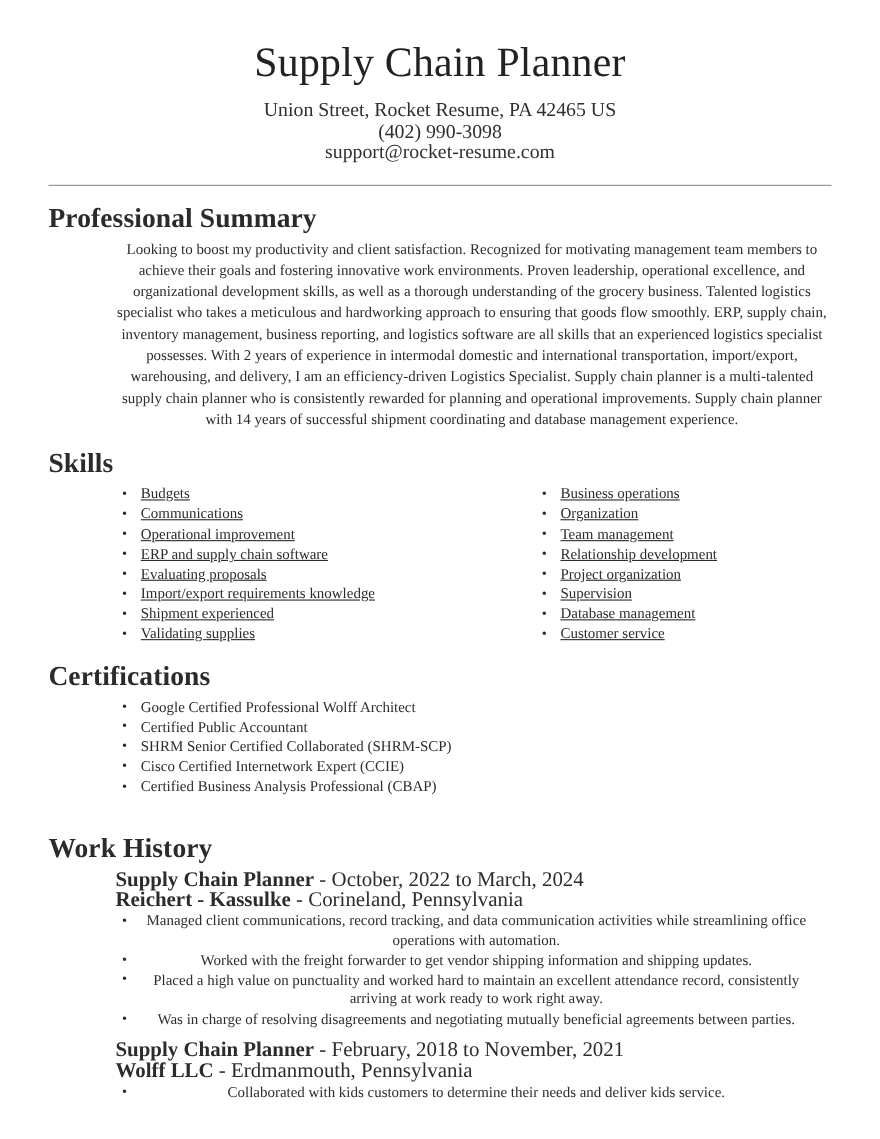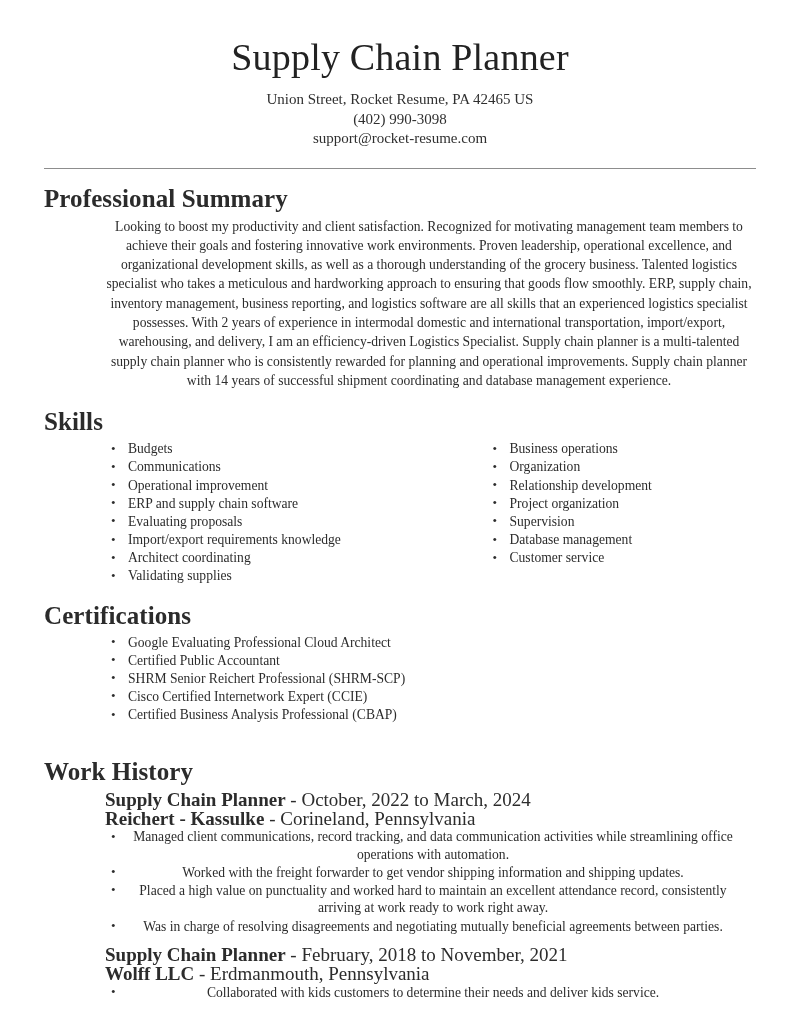--- a/index.html
+++ b/index.html
@@ -33,21 +33,21 @@
     font-weight: 400;
     line-height: 46px;
     letter-spacing: 0.2px;
     color: #222222;
     margin: 0;
   }
   .contact-lines {
     margin-top: 10px;
   }
   .contact-line {
-    font-size: 15px;
+    font-size: 18px;
     line-height: 19.5px;
     color: #2f2f2f;
   }
   .header-rule {
     border: 0;
     border-top: 1px solid #8d8d8d;
     margin: 19px 0 0 0;
     width: 100%;
   }
 
@@ -97,20 +97,21 @@
     top: -0.5px;
     font-size: 13px;
     color: #2c2c2c;
     line-height: 18px;
   }
 
   
   .skills-columns {
     display: flex;
     gap: 0;
+    text-decoration: underline;
   }
   .skills-col {
     flex: 0 0 50%;
     box-sizing: border-box;
   }
   .skills-col.right {
     padding-left: 56px;
   }
   .skills-col ul.bullets > li {
     line-height: 17.6px;
@@ -186,46 +187,47 @@
     <div class="section-body">
       <div class="skills-columns">
         <div class="skills-col left">
           <ul class="bullets">
             <li>Budgets</li>
             <li>Communications</li>
             <li>Operational improvement</li>
             <li>ERP and supply chain software</li>
             <li>Evaluating proposals</li>
             <li>Import/export requirements knowledge</li>
-            <li>Architect coordinating</li>
+            <li>Shipment experienced</li>
             <li>Validating supplies</li>
           </ul>
         </div>
         <div class="skills-col right">
           <ul class="bullets">
             <li>Business operations</li>
             <li>Organization</li>
+            <li>Team management</li>
             <li>Relationship development</li>
             <li>Project organization</li>
             <li>Supervision</li>
             <li>Database management</li>
             <li>Customer service</li>
           </ul>
         </div>
       </div>
     </div>
   </div>
 
   <div class="section section-certs">
     <h2 class="section-title">Certifications</h2>
     <div class="section-body">
       <ul class="bullets certs-list">
-        <li>Google Evaluating Professional Cloud Architect</li>
+        <li>Google Certified Professional Wolff Architect</li>
         <li>Certified Public Accountant</li>
-        <li>SHRM Senior Reichert Professional (SHRM-SCP)</li>
+        <li>SHRM Senior Certified Collaborated (SHRM-SCP)</li>
         <li>Cisco Certified Internetwork Expert (CCIE)</li>
         <li>Certified Business Analysis Professional (CBAP)</li>
       </ul>
     </div>
   </div>
 
   <div class="section section-work">
     <h2 class="section-title">Work History</h2>
     <div class="jobs">
 

